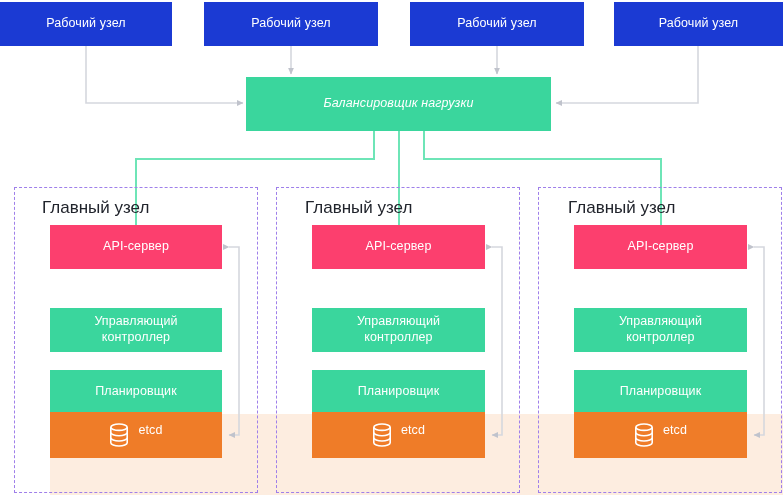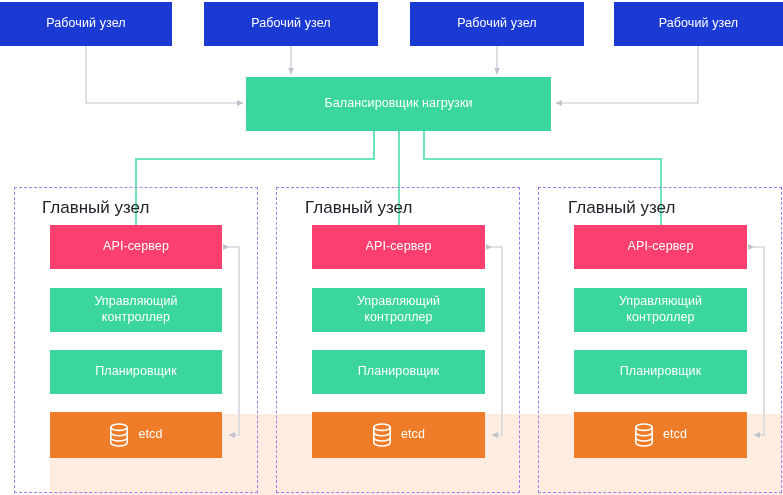--- a/index.html
+++ b/index.html
@@ -27,26 +27,25 @@
     text-align: center;
     color: #ffffff;
     font-size: 12.5px;
     line-height: 1.25;
     box-sizing: border-box;
     letter-spacing: 0.1px;
   }
   .box.worker   { background: #1B3AD3; }
   .box.balancer { background: #3AD69D; }
   .box.api      { background: #FC3F6E; align-items: center; }
-  .box.green    { background: #3AD69D; }
+  .box.green    { background: #3AD69D; margin-top: 20px; }
   .box.etcd     { background: #EF7C28; }
 
   .box.etcd .etcd-inner {
     display: flex;
-    align-items: center;
     justify-content: center;
     gap: 9px;
   }
   .db-icon { display: block; }
 
   
   .master-frame {
     position: absolute;
     border: 1.5px dashed #9F7FEA;
     box-sizing: border-box;
@@ -130,21 +129,21 @@
   <div class="box worker z-box" style="left:204px; top:2px; width:174px; height:44px;">
     <span>Рабочий узел</span>
   </div>
   <div class="box worker z-box" style="left:410px; top:2px; width:174px; height:44px;">
     <span>Рабочий узел</span>
   </div>
   <div class="box worker z-box" style="left:614px; top:2px; width:169px; height:44px;">
     <span>Рабочий узел</span>
   </div>
 
-  <div class="box balancer z-box" style="left:246px; top:77px; width:305px; height:54px;">
+  <div class="box balancer z-box" style="left:246px; top:77px; width:305px; height:54px;font-style:italic;">
     <span>Балансировщик нагрузки</span>
   </div>
 
   <div class="master-label z-text" style="left:42px; top:198px;">Главный узел</div>
 
   <div class="box api z-box" style="left:50px; top:225px; width:172px; height:44px;">
     <span>API-сервер</span>
   </div>
   <div class="box green z-box" style="left:50px; top:288px; width:172px; height:44px;">
     <span>

